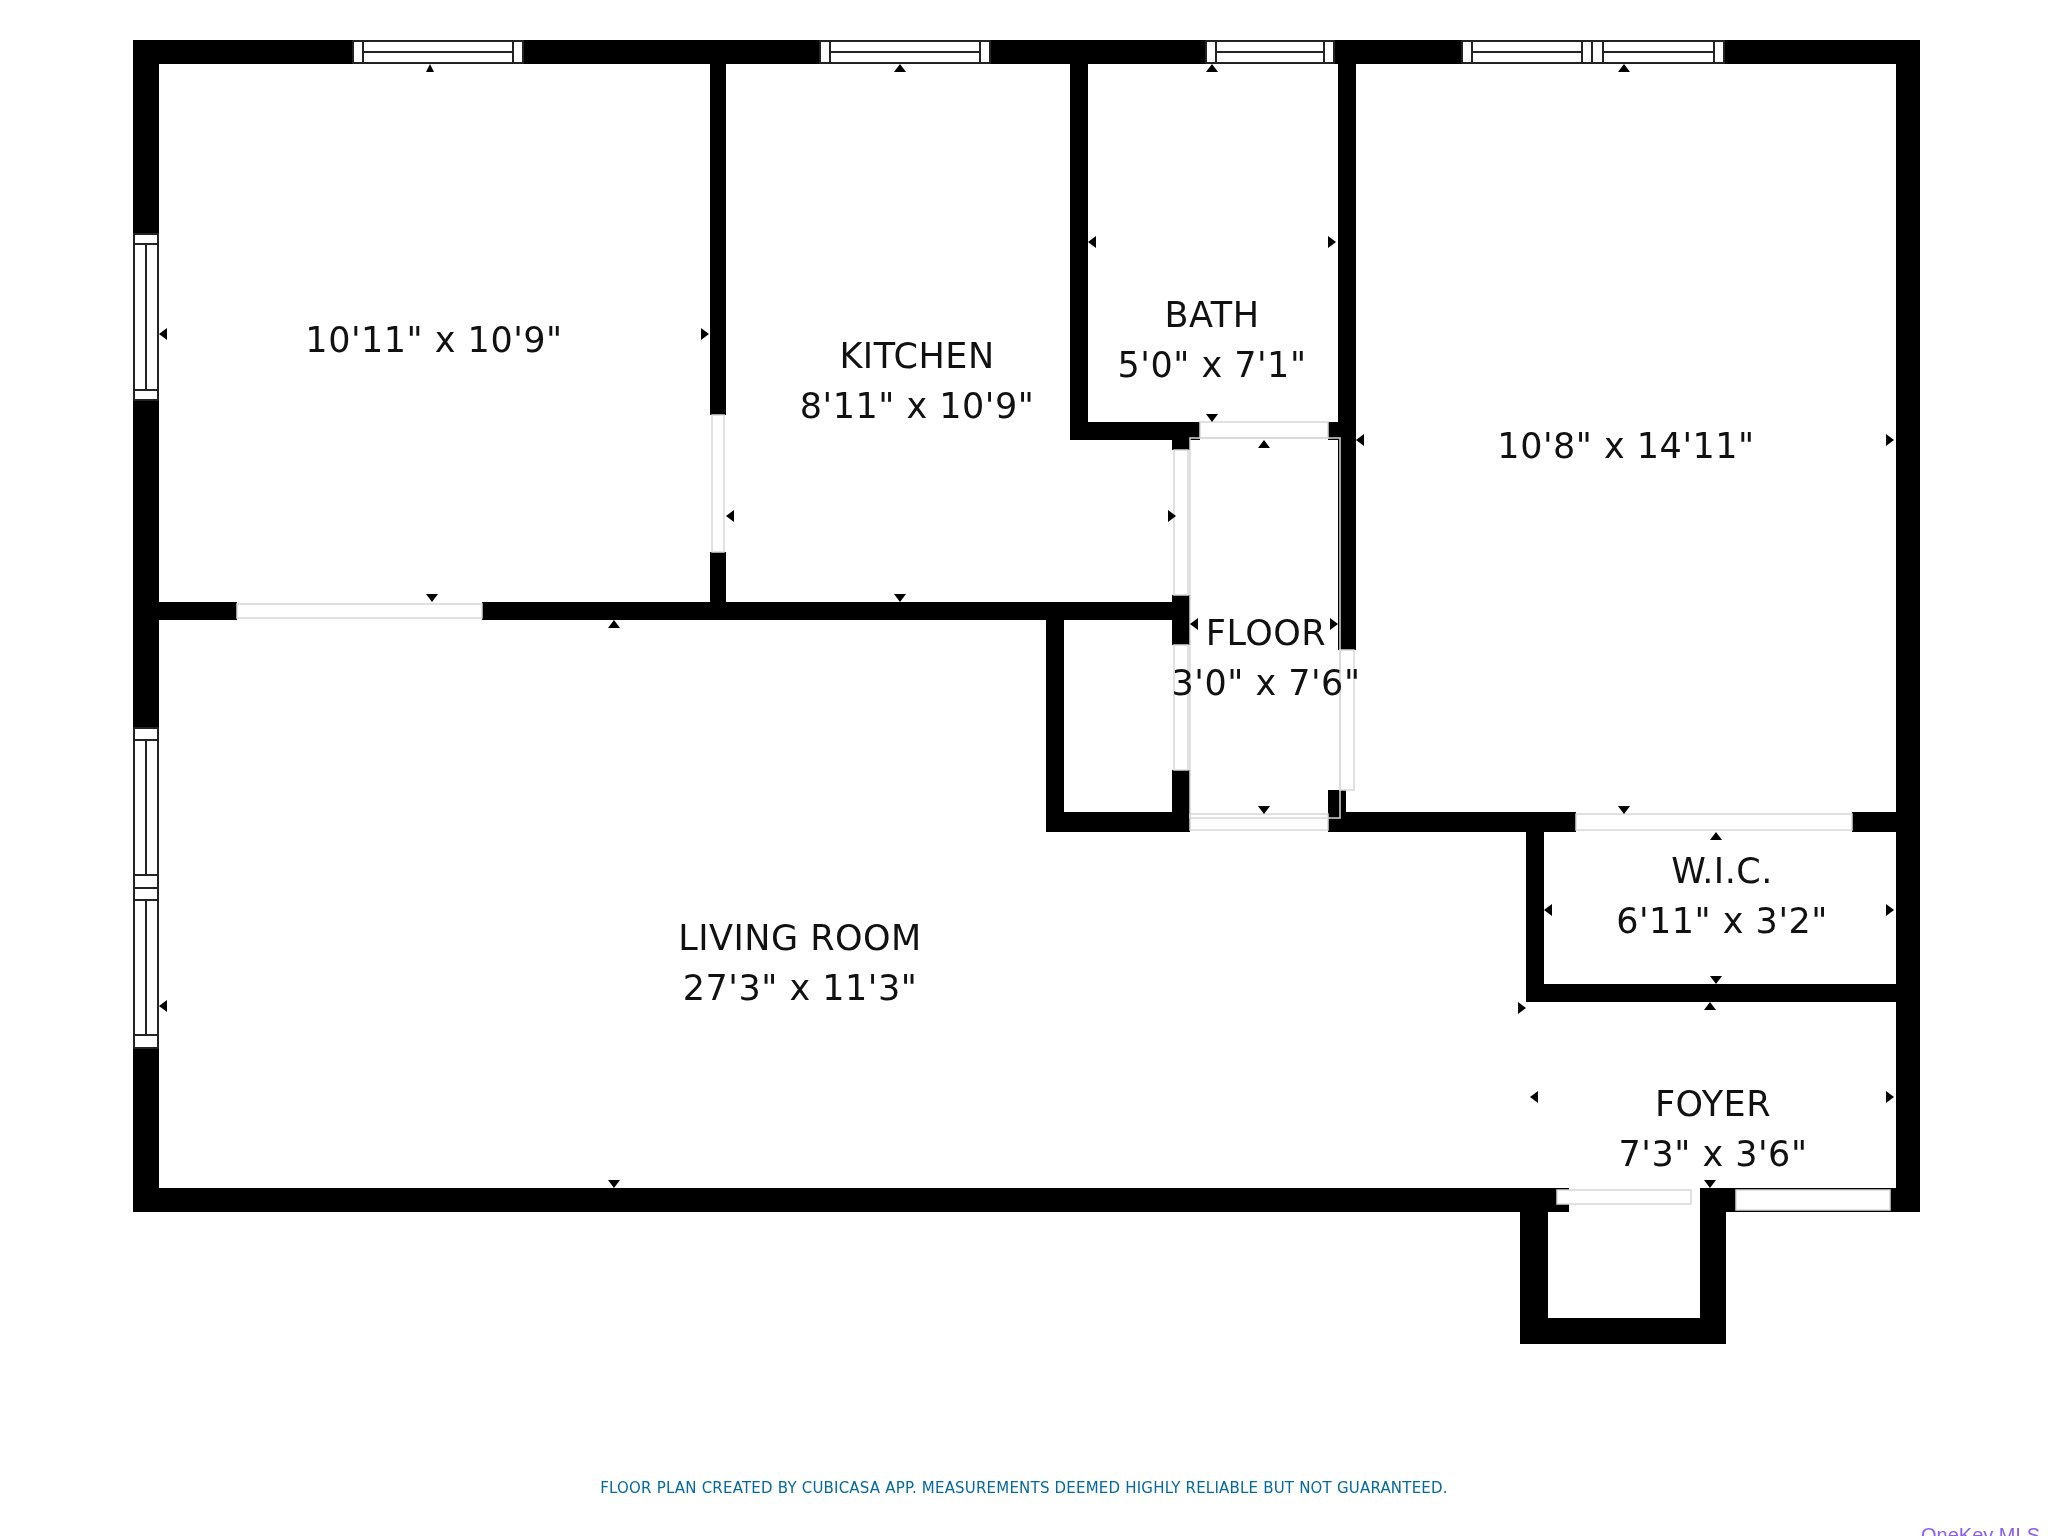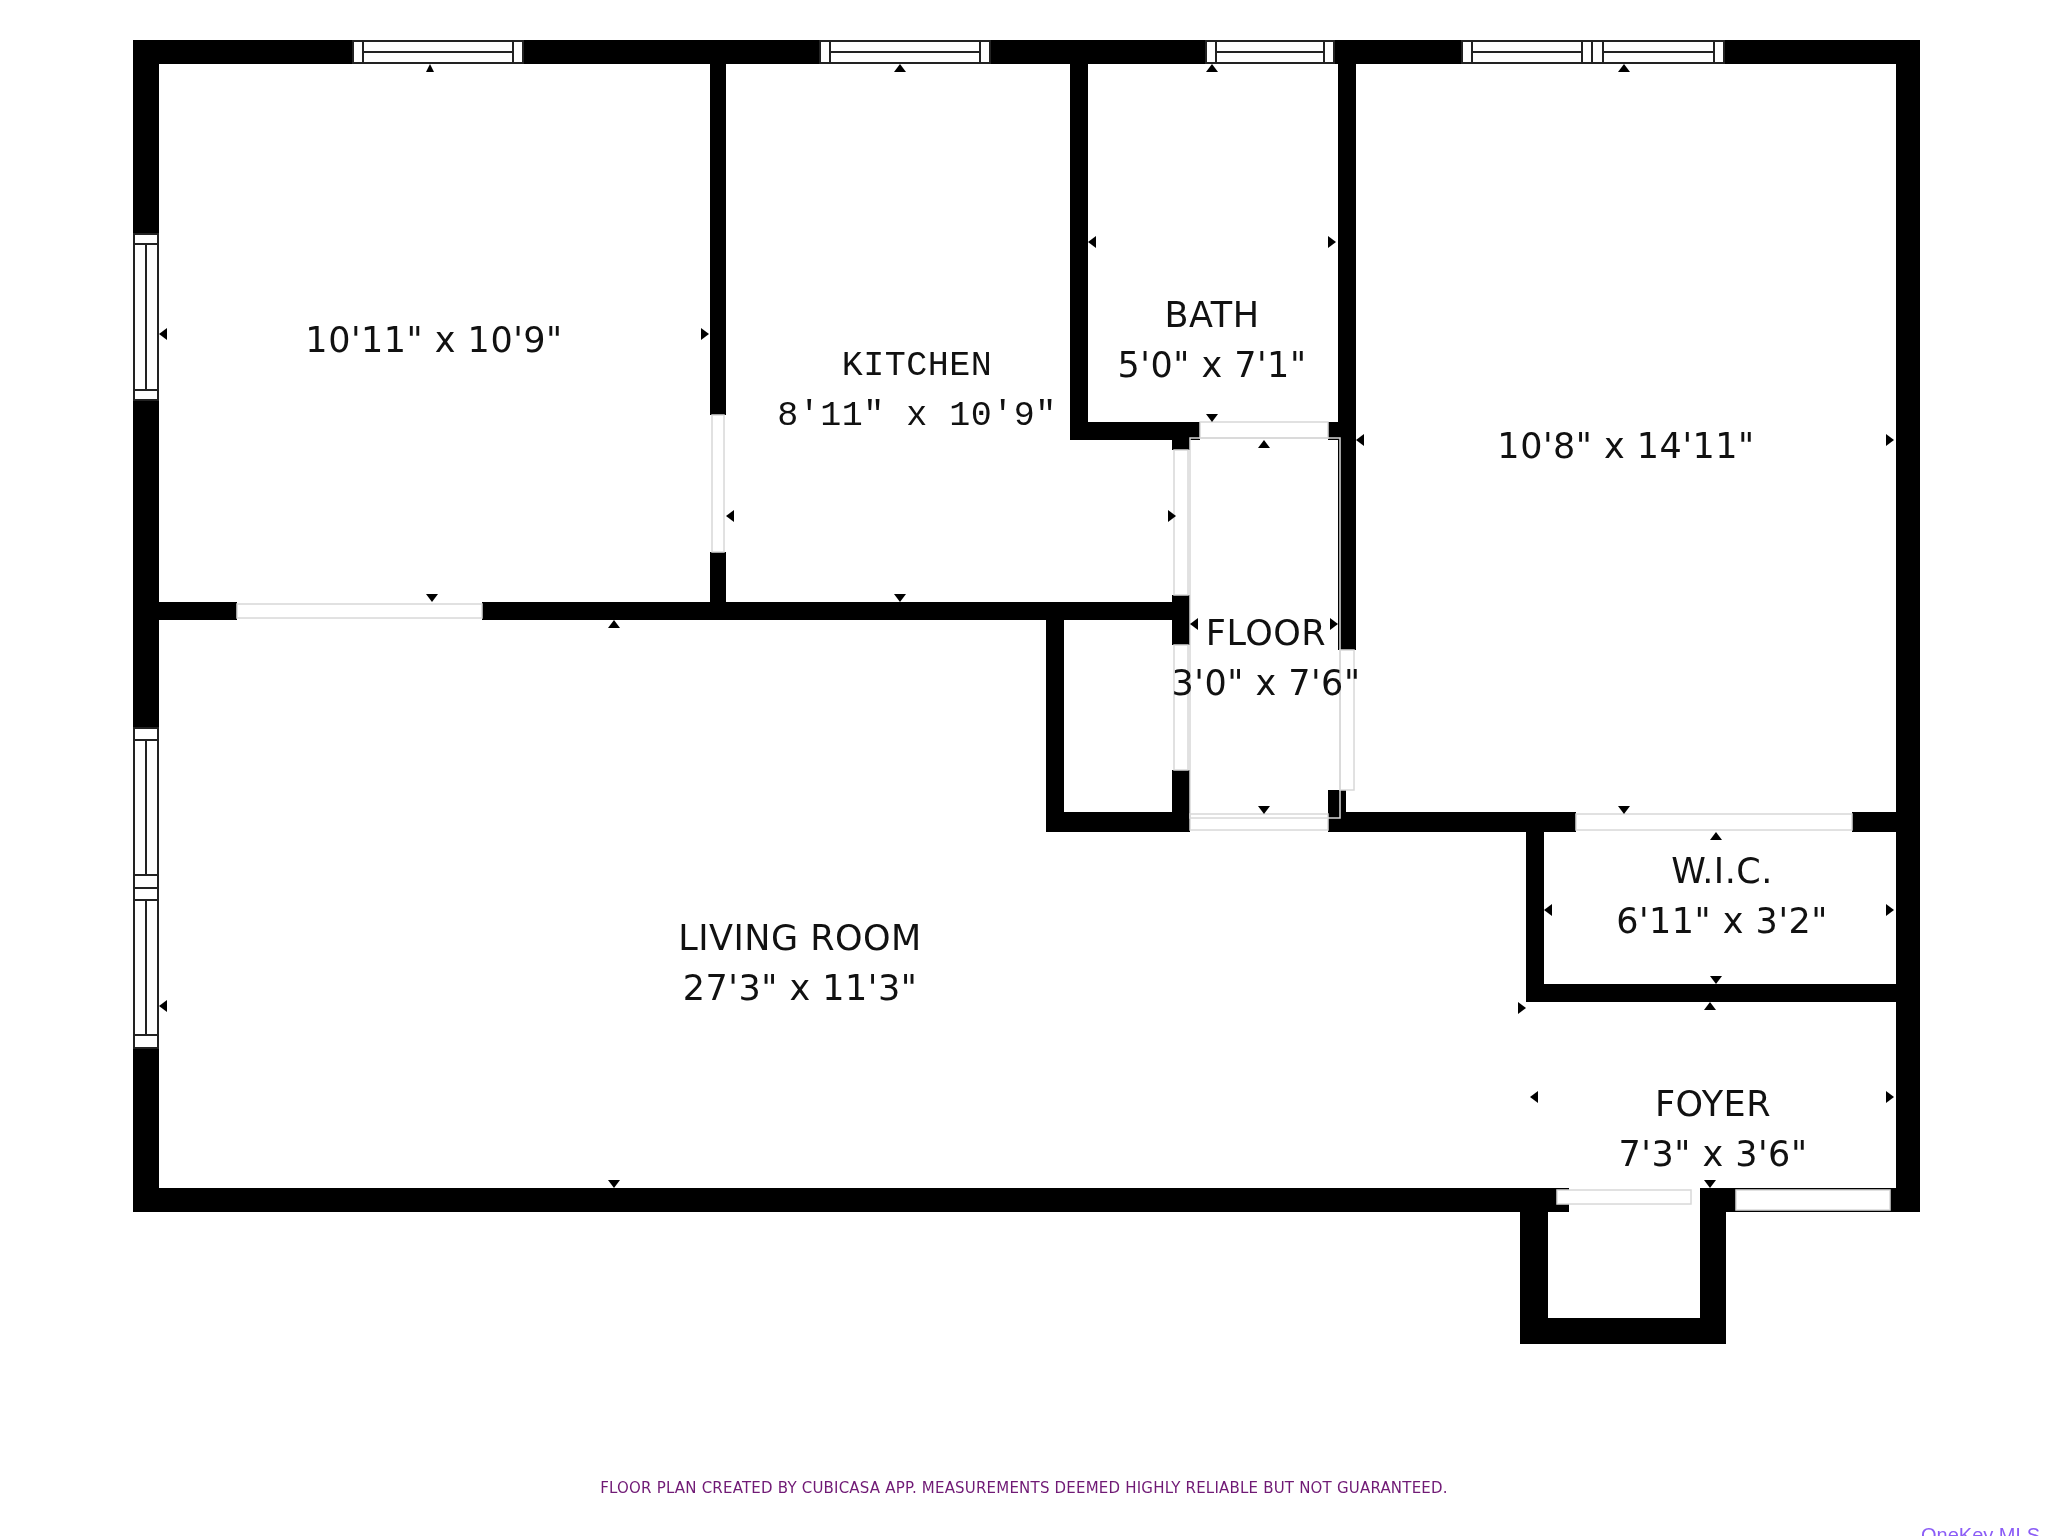--- a/index.html
+++ b/index.html
@@ -5,21 +5,21 @@
   html, body { margin:0; padding:0; background:#ffffff; }
   body { width:2048px; height:1536px; position:relative; overflow:hidden; font-family:"DejaVu Sans", sans-serif; }
   #plan { position:absolute; left:0; top:0; width:2048px; height:1536px; }
   .wall { fill:#000000; }
   .opening { fill:#ffffff; stroke:#d8d8d8; stroke-width:1.5; }
   .win { fill:#ffffff; stroke:#222; stroke-width:2; }
   .mark { fill:#000000; }
   .room-label { position:absolute; transform:translateX(-50%); text-align:center; color:#111; font-family:"DejaVu Sans", sans-serif; white-space:nowrap; }
   .room-name { font-size:35px; line-height:50px; letter-spacing:0.5px; }
   .room-dim  { font-size:35px; line-height:50px; letter-spacing:0.5px; }
-  #disclaimer { position:absolute; left:0; width:2048px; top:1479px; text-align:center; font-size:15px; color:#701a75; font-family:"DejaVu Sans", sans-serif; letter-spacing:0.2px; }
+  #disclaimer { position:absolute; left:0; width:2048px; top:1479px; text-align:center; font-size:15px; color:#0369a1; font-family:"DejaVu Sans", sans-serif; letter-spacing:0.2px; }
   #watermark { position:absolute; right:8px; top:1524px; font-size:20px; color:#8b5cf6; font-family:"Liberation Sans", sans-serif; }
 </style>
 </head>
 <body>
 
 <svg id="plan" viewBox="0 0 2048 1536" xmlns="http://www.w3.org/2000/svg">
 
   <g>
     <rect class="wall" x="133" y="40" width="1787" height="24"></rect>
     <rect class="wall" x="133" y="40" width="26" height="1172"></rect>
@@ -153,21 +153,21 @@
     <polygon class="mark" points="1894,1097 1886,1091 1886,1103"></polygon>
     <polygon class="mark" points="1704,1180 1716,1180 1710,1188"></polygon>
     <polygon class="mark" points="159,1006 167,1000 167,1012"></polygon>
     <polygon class="mark" points="608,1180 620,1180 614,1188"></polygon>
   </g>
 </svg>
 
 <div class="room-label" style="left:434px; top:315px;">
   <div class="room-dim">10'11" x 10'9"</div>
 </div>
-<div class="room-label" style="left:917px; top:341px;font-family:Liberation Mono, monospace;">
+<div class="room-label" style="left:917px; top:331px;">
   <div class="room-name">KITCHEN</div>
   <div class="room-dim">8'11" x 10'9"</div>
 </div>
 <div class="room-label" style="left:1212px; top:282px;margin-top:8px;">
   <div class="room-name">BATH</div>
   <div class="room-dim">5'0" x 7'1"</div>
 </div>
 <div class="room-label" style="left:1626px; top:421px;">
   <div class="room-dim">10'8" x 14'11"</div>
 </div>

